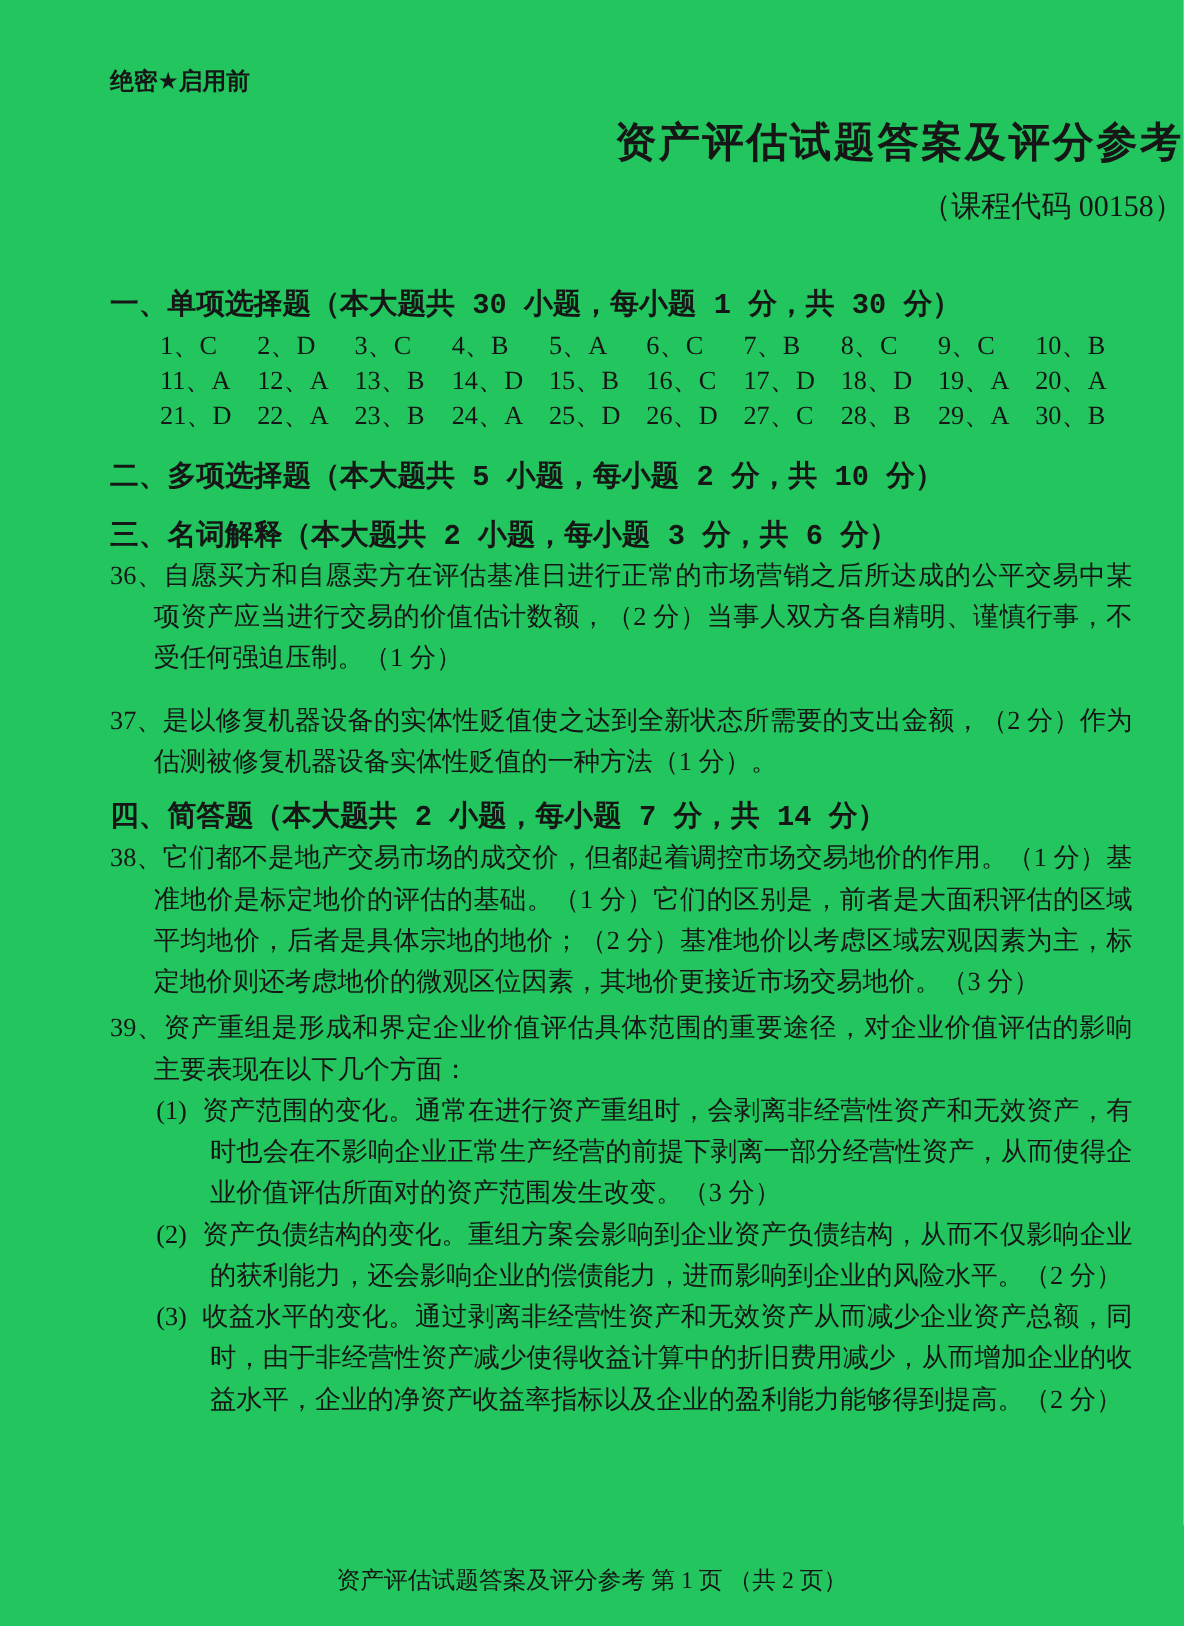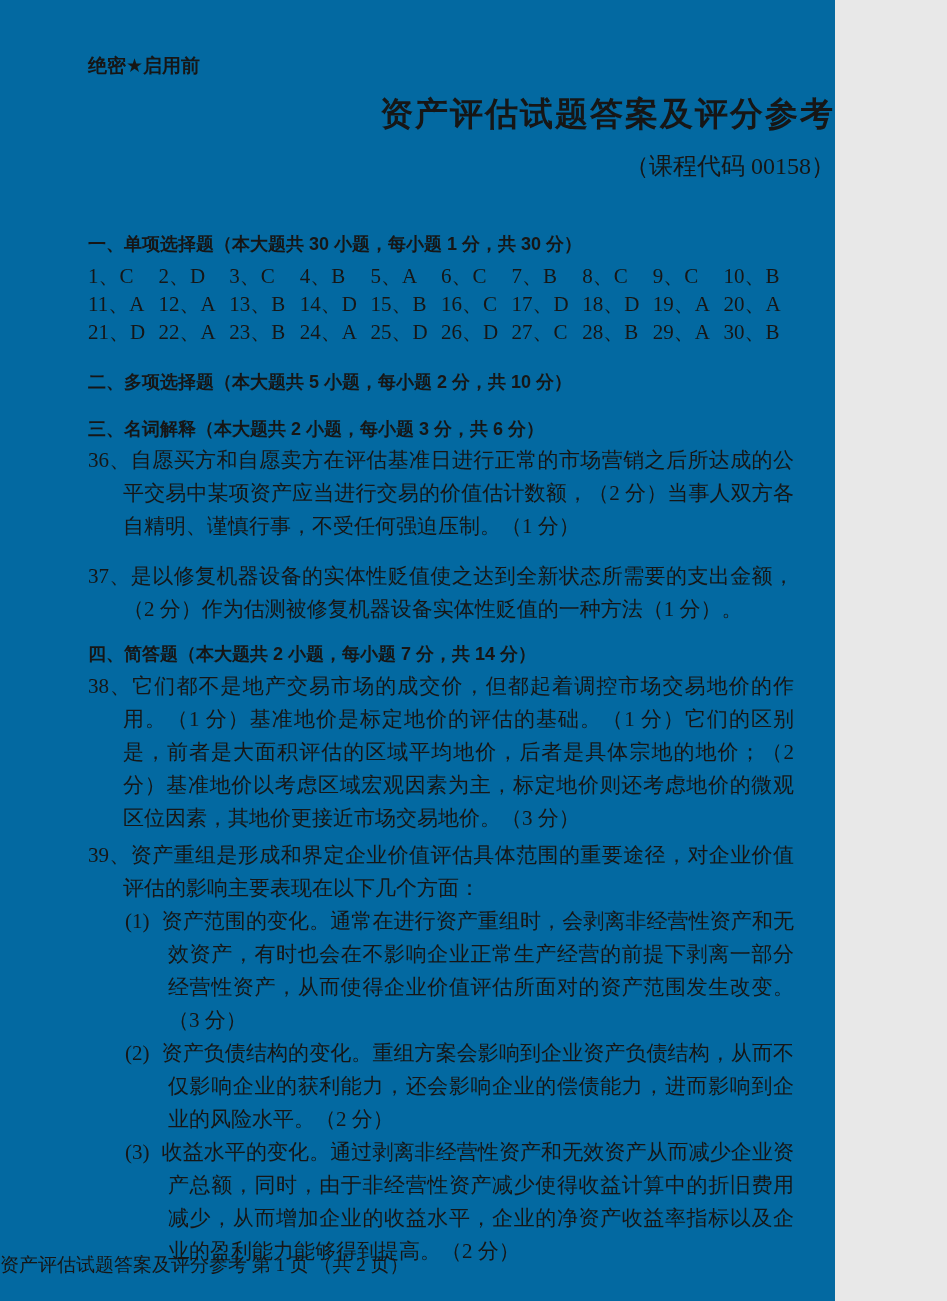--- a/index.html
+++ b/index.html
@@ -1,20 +1,20 @@
 <!DOCTYPE html>
 <html><head>
 <meta charset="utf-8">
 <style>
   html, body { margin: 0; padding: 0; background: #e8e8e8; }
   .page {
     position: relative;
-    width: 835px;
+    width: 947px;
     height: 1301px;
-    background: #0369a1;
+    background: #22c55e;
     color: #161616;
     font-family: "Liberation Serif", "DejaVu Serif", serif;
     overflow: hidden;
   }
   .security {
     margin: 55px 0 0 88px;
     font-family: "Liberation Sans", "DejaVu Sans", sans-serif;
     font-weight: bold;
     font-size: 19px;
     line-height: 22px;
@@ -40,33 +40,34 @@
     margin-top: 17px;
     text-align: right;
     font-size: 24px;
     line-height: 30px;
   }
   .main {
     margin: 48px 41px 0 88px;
     font-size: 21px;
   }
   .sec-h {
-    font-family: Liberation Sans, sans-serif;
+    font-family: Liberation Mono, monospace;
     font-weight: bold;
-    font-size: 18px;
+    font-size: 23px;
     line-height: 30px;
   }
   .sec-h.h2 { margin-top: 21px; }
   .sec-h.h3 { margin-top: 17px; }
   .sec-h.h4 { margin-top: 13px; }
   .grid10 {
     margin-top: 3px;
     display: grid;
     grid-template-columns: repeat(10, 1fr);
     line-height: 28px;
+    margin-left: 40px;
   }
   .grid5 {
     margin-top: 1px;
     display: grid;
     grid-template-columns: repeat(5, 1fr);
     line-height: 28px;
   }
   .ans { white-space: nowrap; }
   .q {
     line-height: 33px;
@@ -83,21 +84,21 @@
     margin-left: 37px;
     padding-left: 43px;
     text-indent: -43px;
   }
   .qmark { margin-right: 12px; }
   .footer {
     position: absolute;
     top: 1253px;
     left: 0;
     width: 100%;
-    text-align: left;
+    text-align: center;
     font-size: 19px;
     line-height: 24px;
   }
 </style>
 </head>
 <body>
 
 <div class="page">
 
   <div class="security">绝密★启用前</div>

